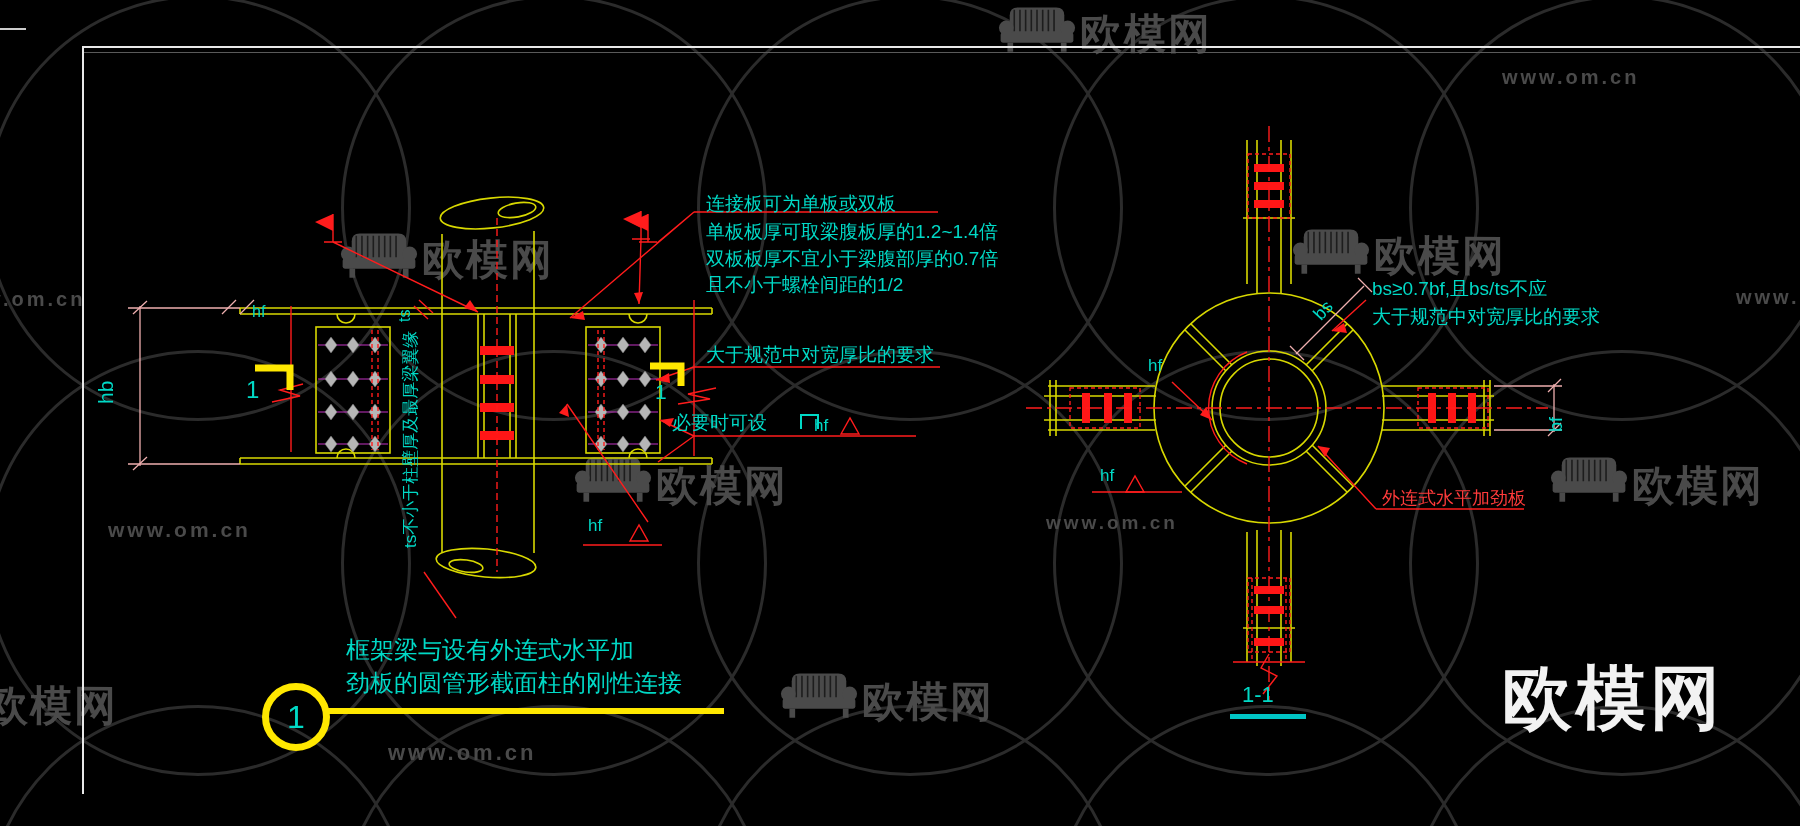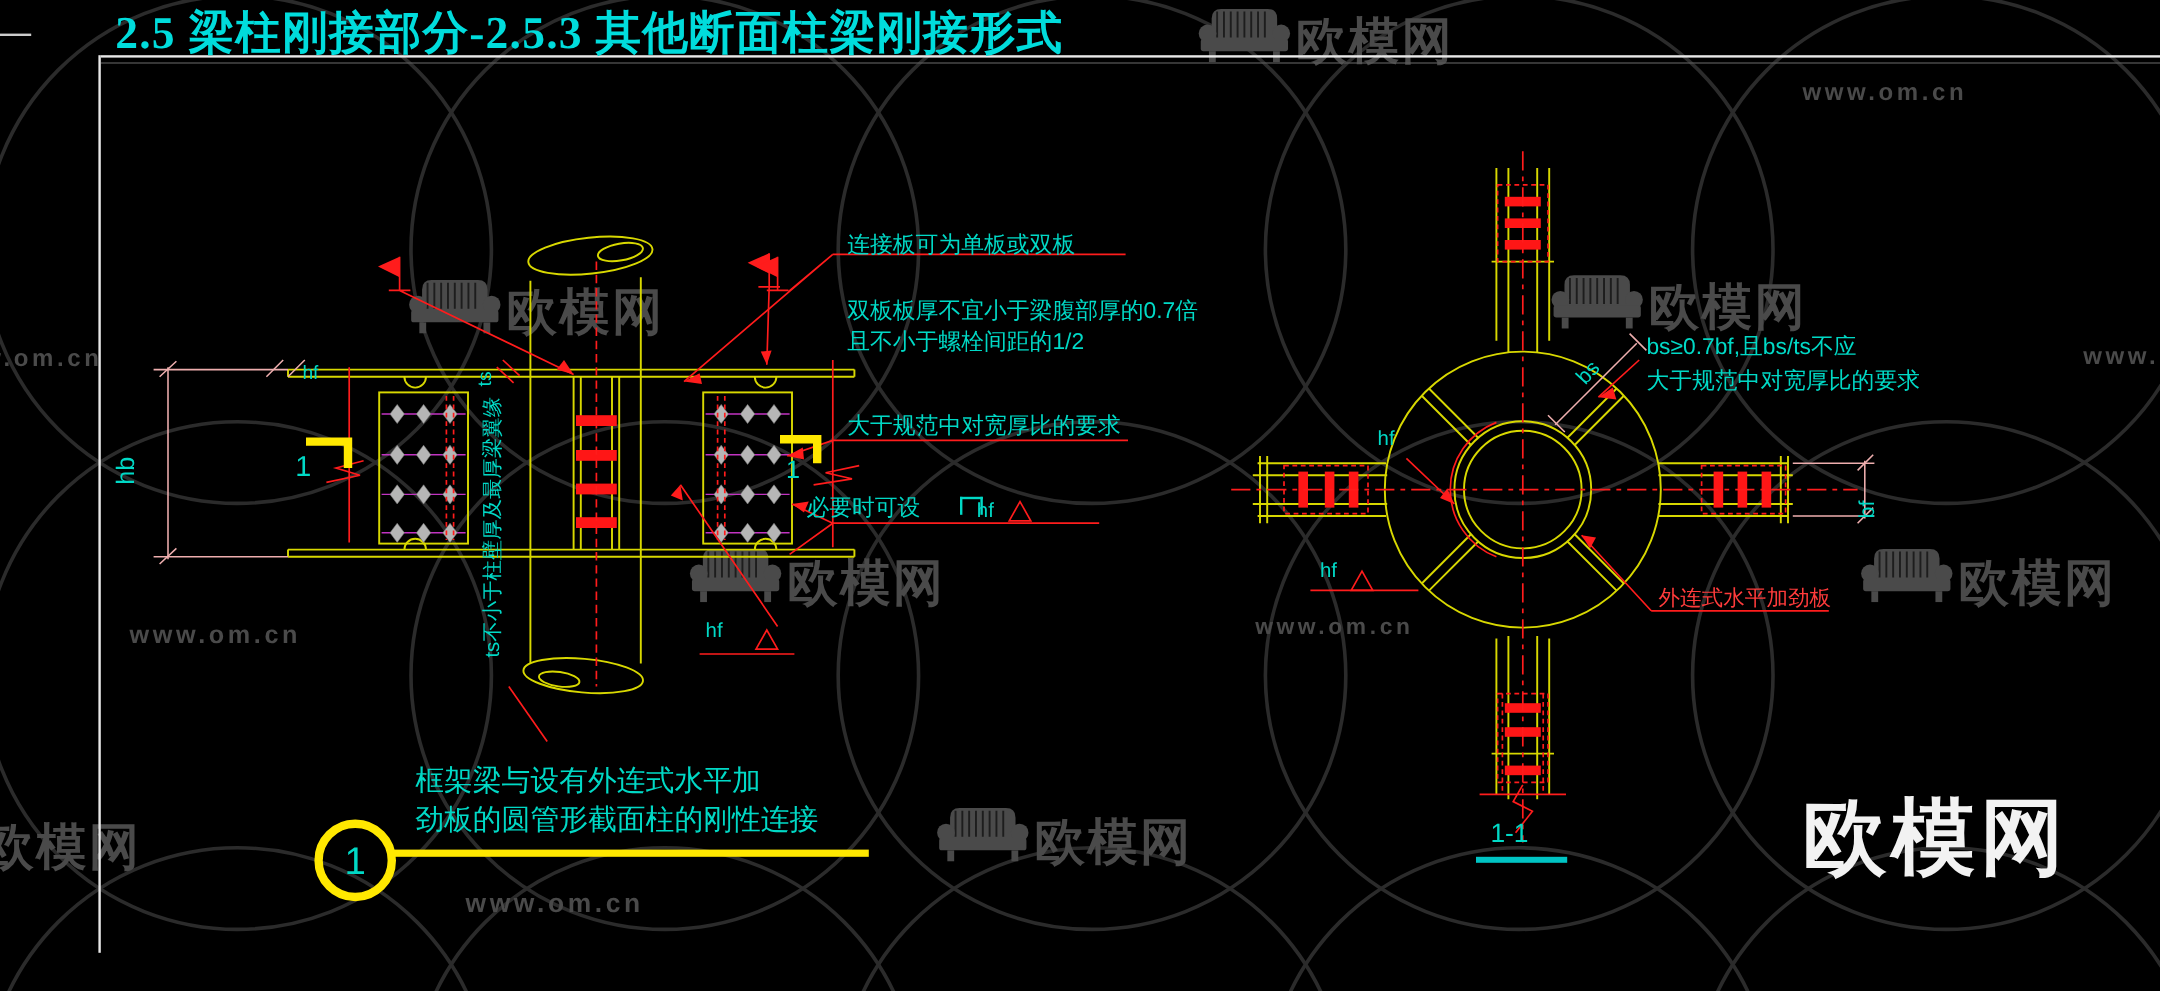--- a/index.html
+++ b/index.html
@@ -100,21 +100,20 @@
       <use href="#sofa-shape"></use>
     </svg>
   <span class="wm-text" style="left:862px;top:674px;font-size:42px;">欧模网</span>
   <span class="wm-url" style="left:388px;top:696px;font-size:22px;">www.om.cn</span>
 
   <div class="borderline" style="left:84px;top:46px;width:1716px;height:2px;background:#e8e8e8;"></div>
   <div class="borderline" style="left:84px;top:52px;width:1716px;height:1px;background:#5a5a5a;"></div>
   <div class="borderline" style="left:82px;top:46px;width:2px;height:748px;background:#e8e8e8;"></div>
   <div class="borderline" style="left:0;top:28px;width:26px;height:2px;background:#cccccc;"></div>
 
-  <div id="title">2.5 梁柱刚接部分-2.5.3 其他断面柱梁刚接形式</div>
 
   <svg class="linework" width="1800" height="826">
 
     <g stroke="#d8d800" stroke-width="1.6" fill="none">
       <path d="M442,234 V553 M534,231 V553"></path>
       <ellipse cx="492" cy="213" rx="52" ry="15" transform="rotate(-6 492 213)"></ellipse>
       <ellipse cx="517" cy="210" rx="19" ry="7" transform="rotate(-10 517 210)"></ellipse>
       <ellipse cx="486" cy="563" rx="50" ry="14" transform="rotate(5 486 563)"></ellipse>
       <ellipse cx="466" cy="566" rx="17" ry="6" transform="rotate(8 466 566)"></ellipse>
       <path d="M240,308 H712 M240,314 H712 M240,458 H712 M240,464 H712"></path>
@@ -239,20 +238,21 @@
 
     <g stroke="#eeaeae" stroke-width="1.3" fill="none">
       <path d="M1494,386 H1562 M1494,430 H1562 M1554,384 V432"></path>
       <path d="M1548,392 L1561,379 M1548,436 L1561,423"></path>
       <path d="M1296,354 L1364,286"></path>
       <path d="M1290,346 L1304,360 M1358,278 L1372,292"></path>
     </g>
   </svg>
 
   <span class="cad-cyan note" style="left:706px;top:191px;">连接板可为单板或双板</span>
+  <span class="cad-cyan note" style="left:706px;top:219px;">单板板厚可取梁腹板厚的1.2~1.4倍</span>
   <span class="cad-cyan note" style="left:706px;top:246px;">双板板厚不宜小于梁腹部厚的0.7倍</span>
   <span class="cad-cyan note" style="left:706px;top:272px;">且不小于螺栓间距的1/2</span>
   <span class="cad-cyan note" style="left:706px;top:342px;">大于规范中对宽厚比的要求</span>
   <span class="cad-cyan note" style="left:672px;top:410px;">必要时可设</span>
   <span class="channel-sym"></span>
   <span class="cad-cyan rot90" style="left:399px;top:548px;font-size:17px;">ts不小于柱壁厚及最厚梁翼缘</span>
   <span class="cad-cyan rot90" style="left:396px;top:322px;font-size:16px;">ts</span>
   <span class="cad-cyan rot90" style="left:94px;top:404px;font-size:21px;">hb</span>
   <span class="cad-cyan" style="left:252px;top:303px;font-size:16px;">hf</span>
   <span class="cad-cyan" style="left:814px;top:416px;font-size:17px;">hf</span>

